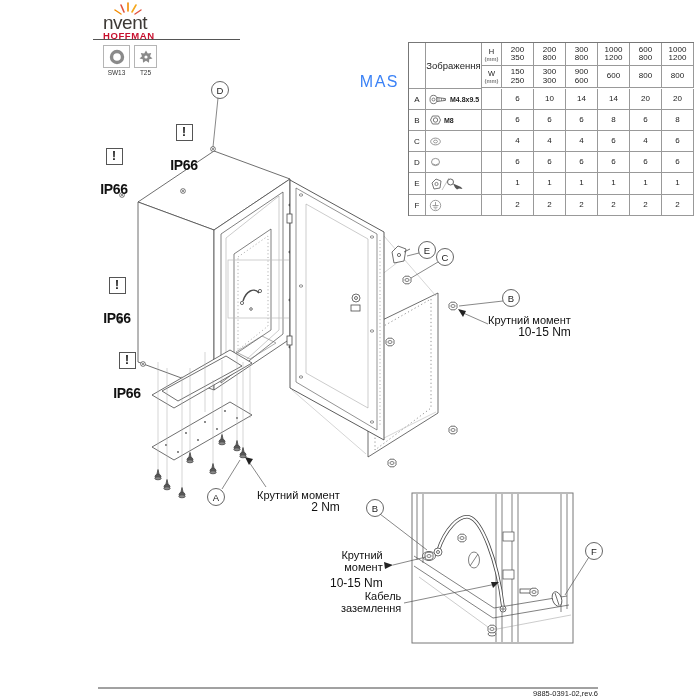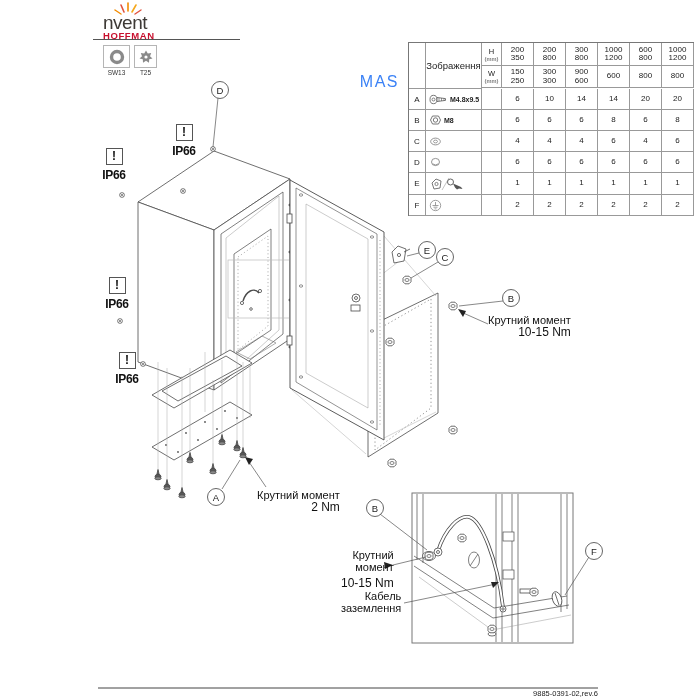--- a/index.html
+++ b/index.html
@@ -24,21 +24,21 @@
   .c-image{width:56px;}
   .c-hw{width:20px;flex-direction:column;}
   .c-val{width:32px;flex-direction:column;line-height:8.5px;}
   .hdr-img{font-size:9.5px;}
   .hw-big{font-size:7.5px;} .hw-small{font-size:6px;color:#444;}
   .part-label{font-size:7px;font-weight:700;margin-left:2px;white-space:nowrap;}
   .icon-wrap{display:flex;align-items:center;justify-content:flex-start;width:100%;padding-left:3px;box-sizing:border-box;}
   
   .warn{width:32px;text-align:center;}
   .warn-box{width:15px;height:15px;border:1px solid #555;margin:0 auto;font-size:12px;font-weight:700;line-height:14px;color:#111;}
-  .warn-ip{font-size:12px;font-weight:700;letter-spacing:-0.3px;margin-top:3px;color:#111;}
+  .warn-ip{font-size:14px;font-weight:700;letter-spacing:-0.3px;margin-top:16px;color:#111;}
   
   .note{line-height:12px;font-size:11px;color:#111;text-align:right;}
   .note .sm{font-size:12px;}
   .footer-doc{left:448px;top:689px;width:150px;text-align:right;font-size:7.5px;color:#222;}
   svg text{font-family:"Liberation Sans",sans-serif;}
   .svg-layer{left:0;top:0;}
 </style>
 </head>
 <body>
 
@@ -524,21 +524,21 @@
   </div>
 
   <div class="abs note" style="left:488px;top:314px;">
     <div>Крутний момент</div>
     <div class="sm">10-15 Nm</div>
   </div>
   <div class="abs note" style="left:257px;top:489px;">
     <div>Крутний момент</div>
     <div class="sm">2 Nm</div>
   </div>
-  <div class="abs note" style="left:341px;top:549px;">
+  <div class="abs note" style="left:330px;top:549px;">
     <div>Крутний</div>
     <div>момент</div>
     <div class="sm" style="margin-top:4px;">10-15 Nm</div>
   </div>
   <div class="abs note" style="left:341px;top:590px;">
     <div>Кабель</div>
     <div>заземлення</div>
   </div>
 
   <div class="abs footer-doc">9885-0391-02,rev.6</div>

